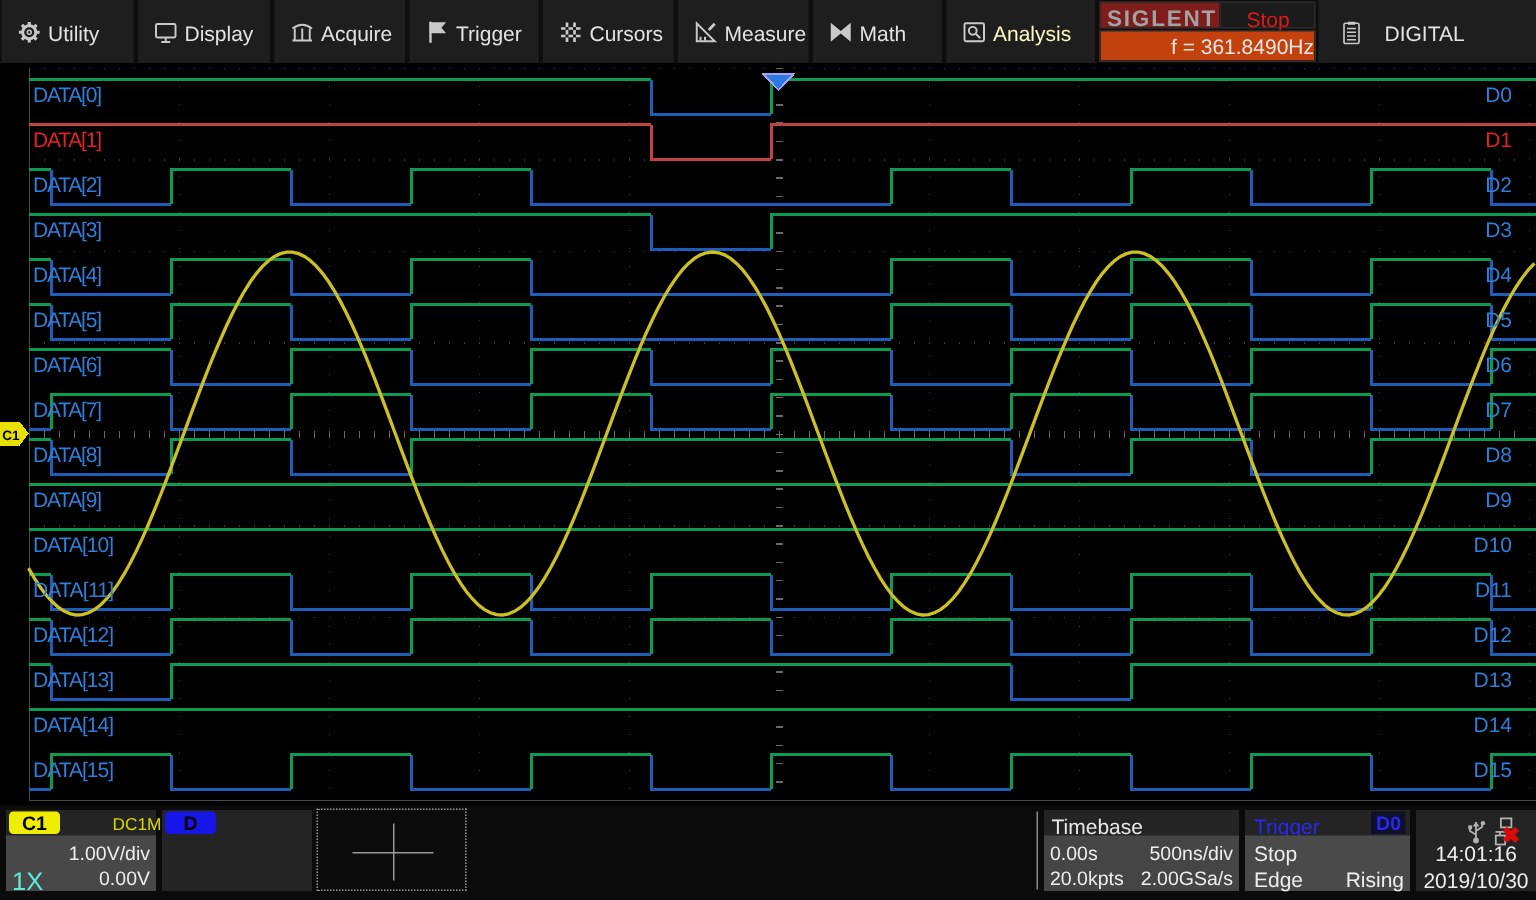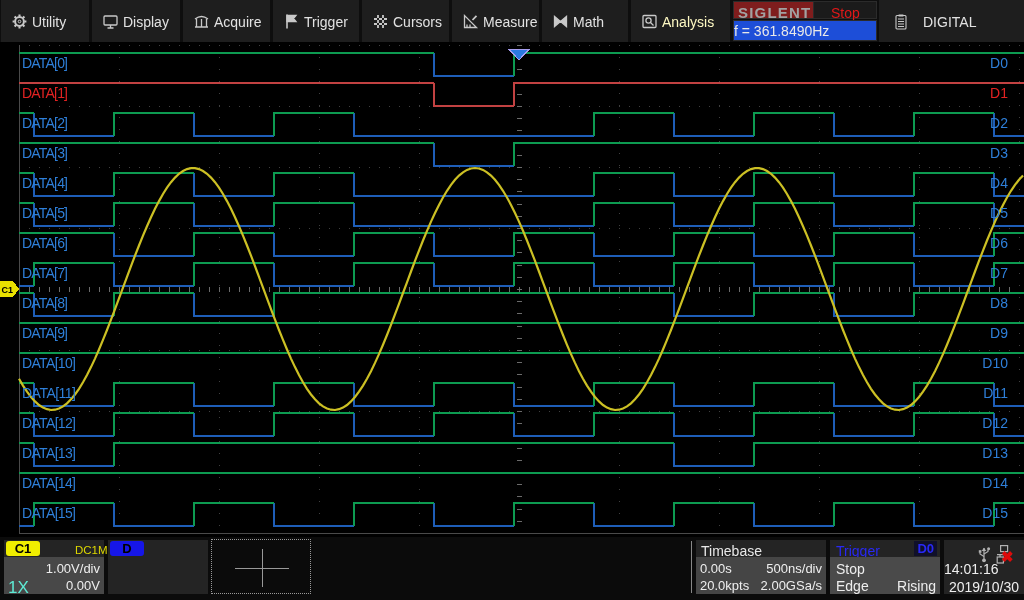--- a/index.html
+++ b/index.html
@@ -64,21 +64,21 @@
       <path d="M9.5 9.5l3 3"></path>
     </svg>
     <span style="position:absolute;left:31px;top:14px;font-size:14px;color:#fef9c3">Analysis</span>
   </div>
 <div style="position:absolute;left:733px;top:1px;width:80px;height:18px;background:#7f1d1d;border:1px solid #2b2b2b;border-right:none">
     <span style="position:absolute;left:4px;top:2px;font-size:15px;font-weight:bold;color:#a2a2a2;letter-spacing:1.2px">SIGLENT</span>
   </div>
 <div style="position:absolute;left:813px;top:1px;width:64px;height:18px;background:#1b1b1b;border:1px solid #2b2b2b">
     <span style="position:absolute;left:17px;top:3px;font-size:14px;color:#e01818">Stop</span>
   </div>
-<div style="position:absolute;left:733px;top:20px;width:144px;height:21px;background:#1d4ed8;border:1px solid #2b2b2b;text-align:left"><span style="font-size:14px;color:#e8e8e8;line-height:20px">f = 361.8490Hz</span></div>
+<div style="position:absolute;left:733px;top:20px;width:144px;height:21px;background:#c2410c;border:1px solid #2b2b2b;text-align:right"><span style="font-size:14px;color:#e8e8e8;line-height:20px">f = 361.8490Hz</span></div>
 <div style="position:absolute;left:879px;top:0;width:145px;height:42px;background:#1e1e1e">
     <svg width="12" height="16" viewBox="0 0 12 16" style="position:absolute;left:16px;top:14px" fill="none" stroke="#c9c9c9" stroke-width="1.1">
       <rect x="1" y="1.5" width="10" height="13.5" rx="1"></rect>
       <rect x="3.6" y="0.5" width="4.8" height="2" fill="#c9c9c9" stroke="none"></rect>
       <path d="M3 5h6M3 7.5h6M3 10h6M3 12.5h6"></path>
     </svg>
     <span style="position:absolute;left:44px;top:14px;font-size:14px;color:#e2e2e2">DIGITAL</span>
   </div>
 <svg width="1024" height="492" style="position:absolute;left:0;top:45px" viewBox="0 45 1024 492" shape-rendering="crispEdges">
 <path d="M119.5,45 V533 M219.5,45 V533 M319.5,45 V533 M419.5,45 V533 M619.5,45 V533 M719.5,45 V533 M819.5,45 V533 M919.5,45 V533 M1019.5,45 V533" stroke="#404040" stroke-width="1" stroke-dasharray="1 11" fill="none"></path>
@@ -197,15 +197,15 @@
       <path d="M8 5.8L5.7 9h4.6z" fill="#b2b2b2" stroke="none"></path>
       <path d="M8 14.5l-4-2.5v-1.6M8 12l4-2.6V8"></path>
       <rect x="2.8" y="8.2" width="2.6" height="2.6" fill="#b2b2b2" stroke="none"></rect>
       <circle cx="12.6" cy="6.8" r="1.5" fill="#b2b2b2" stroke="none"></circle>
       <circle cx="8" cy="18.3" r="1.9" fill="#b2b2b2" stroke="none"></circle>
       <rect x="24.6" y="3.6" width="7" height="6"></rect>
       <path d="M28.1 9.6v3M21 12.6h14.4M24 12.6v2.4M33 12.6v2.4"></path>
       <rect x="21.2" y="15" width="6.2" height="6"></rect>
     </svg>
     <span style="position:absolute;left:57px;top:8px;font-size:15px;font-weight:bold;color:#dd0a0a">✖</span>
-    <div style="position:absolute;left:0;top:21px;width:80px;font-size:14px;color:#eee">14:01:16</div>
+    <div style="position:absolute;left:0;top:21px;width:80px;text-align:center;font-size:14px;color:#eee">14:01:16</div>
     <div style="position:absolute;left:0;top:39px;width:80px;text-align:center;font-size:14px;color:#eee">2019/10/30</div>
   </div>
 
 </body></html>

